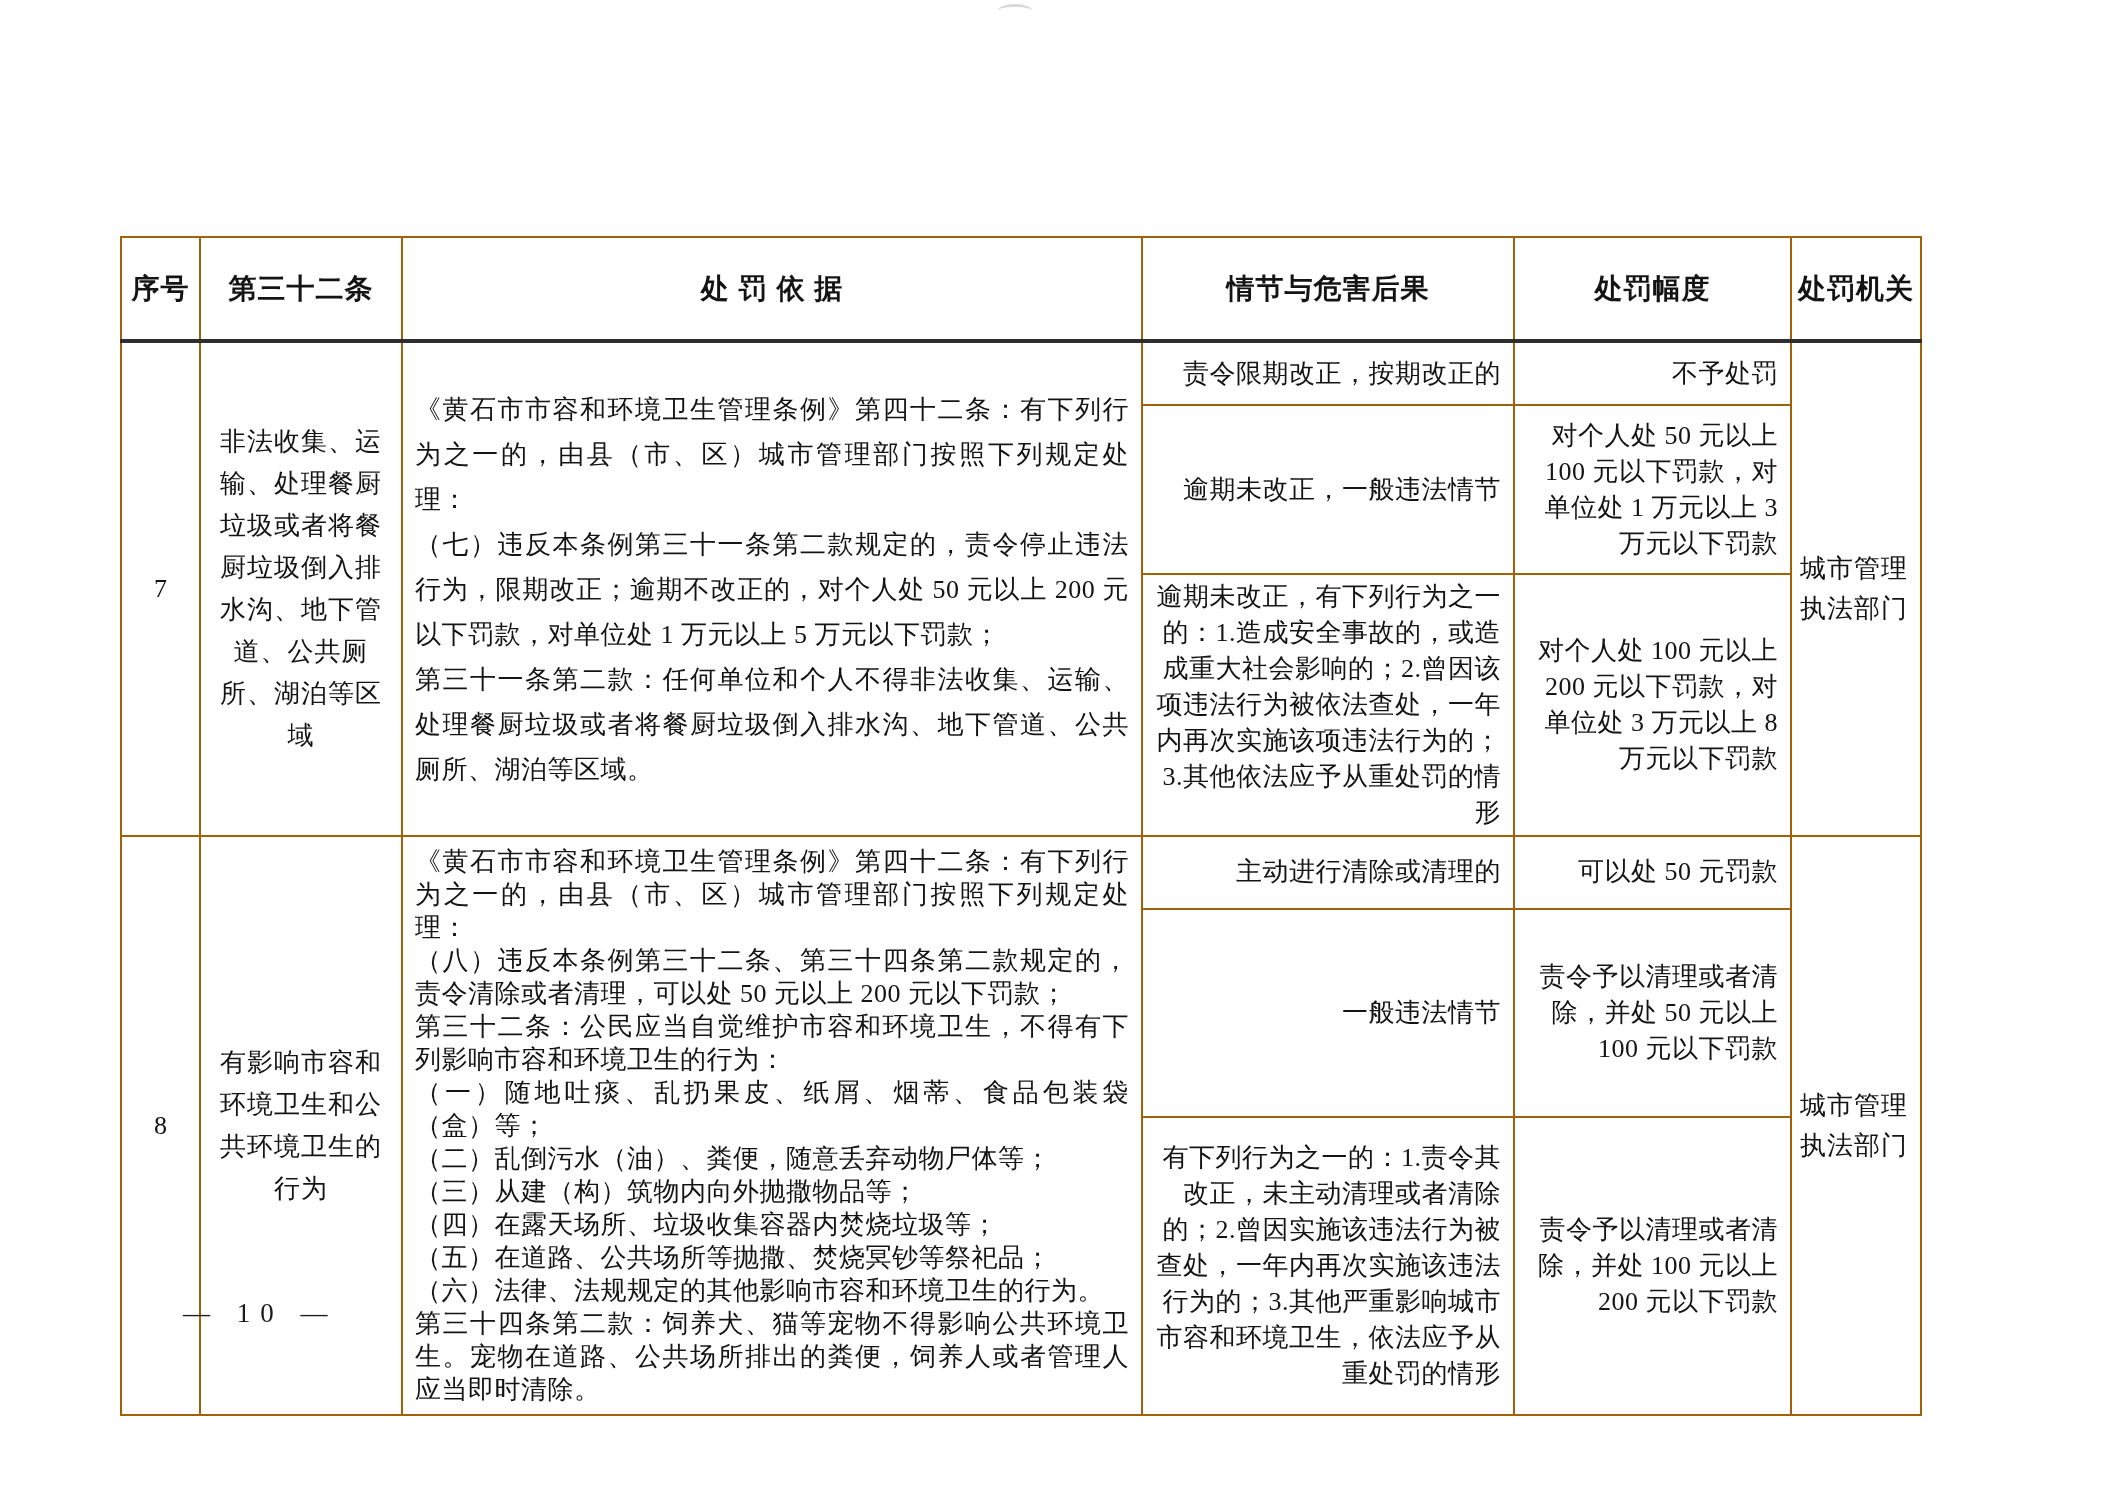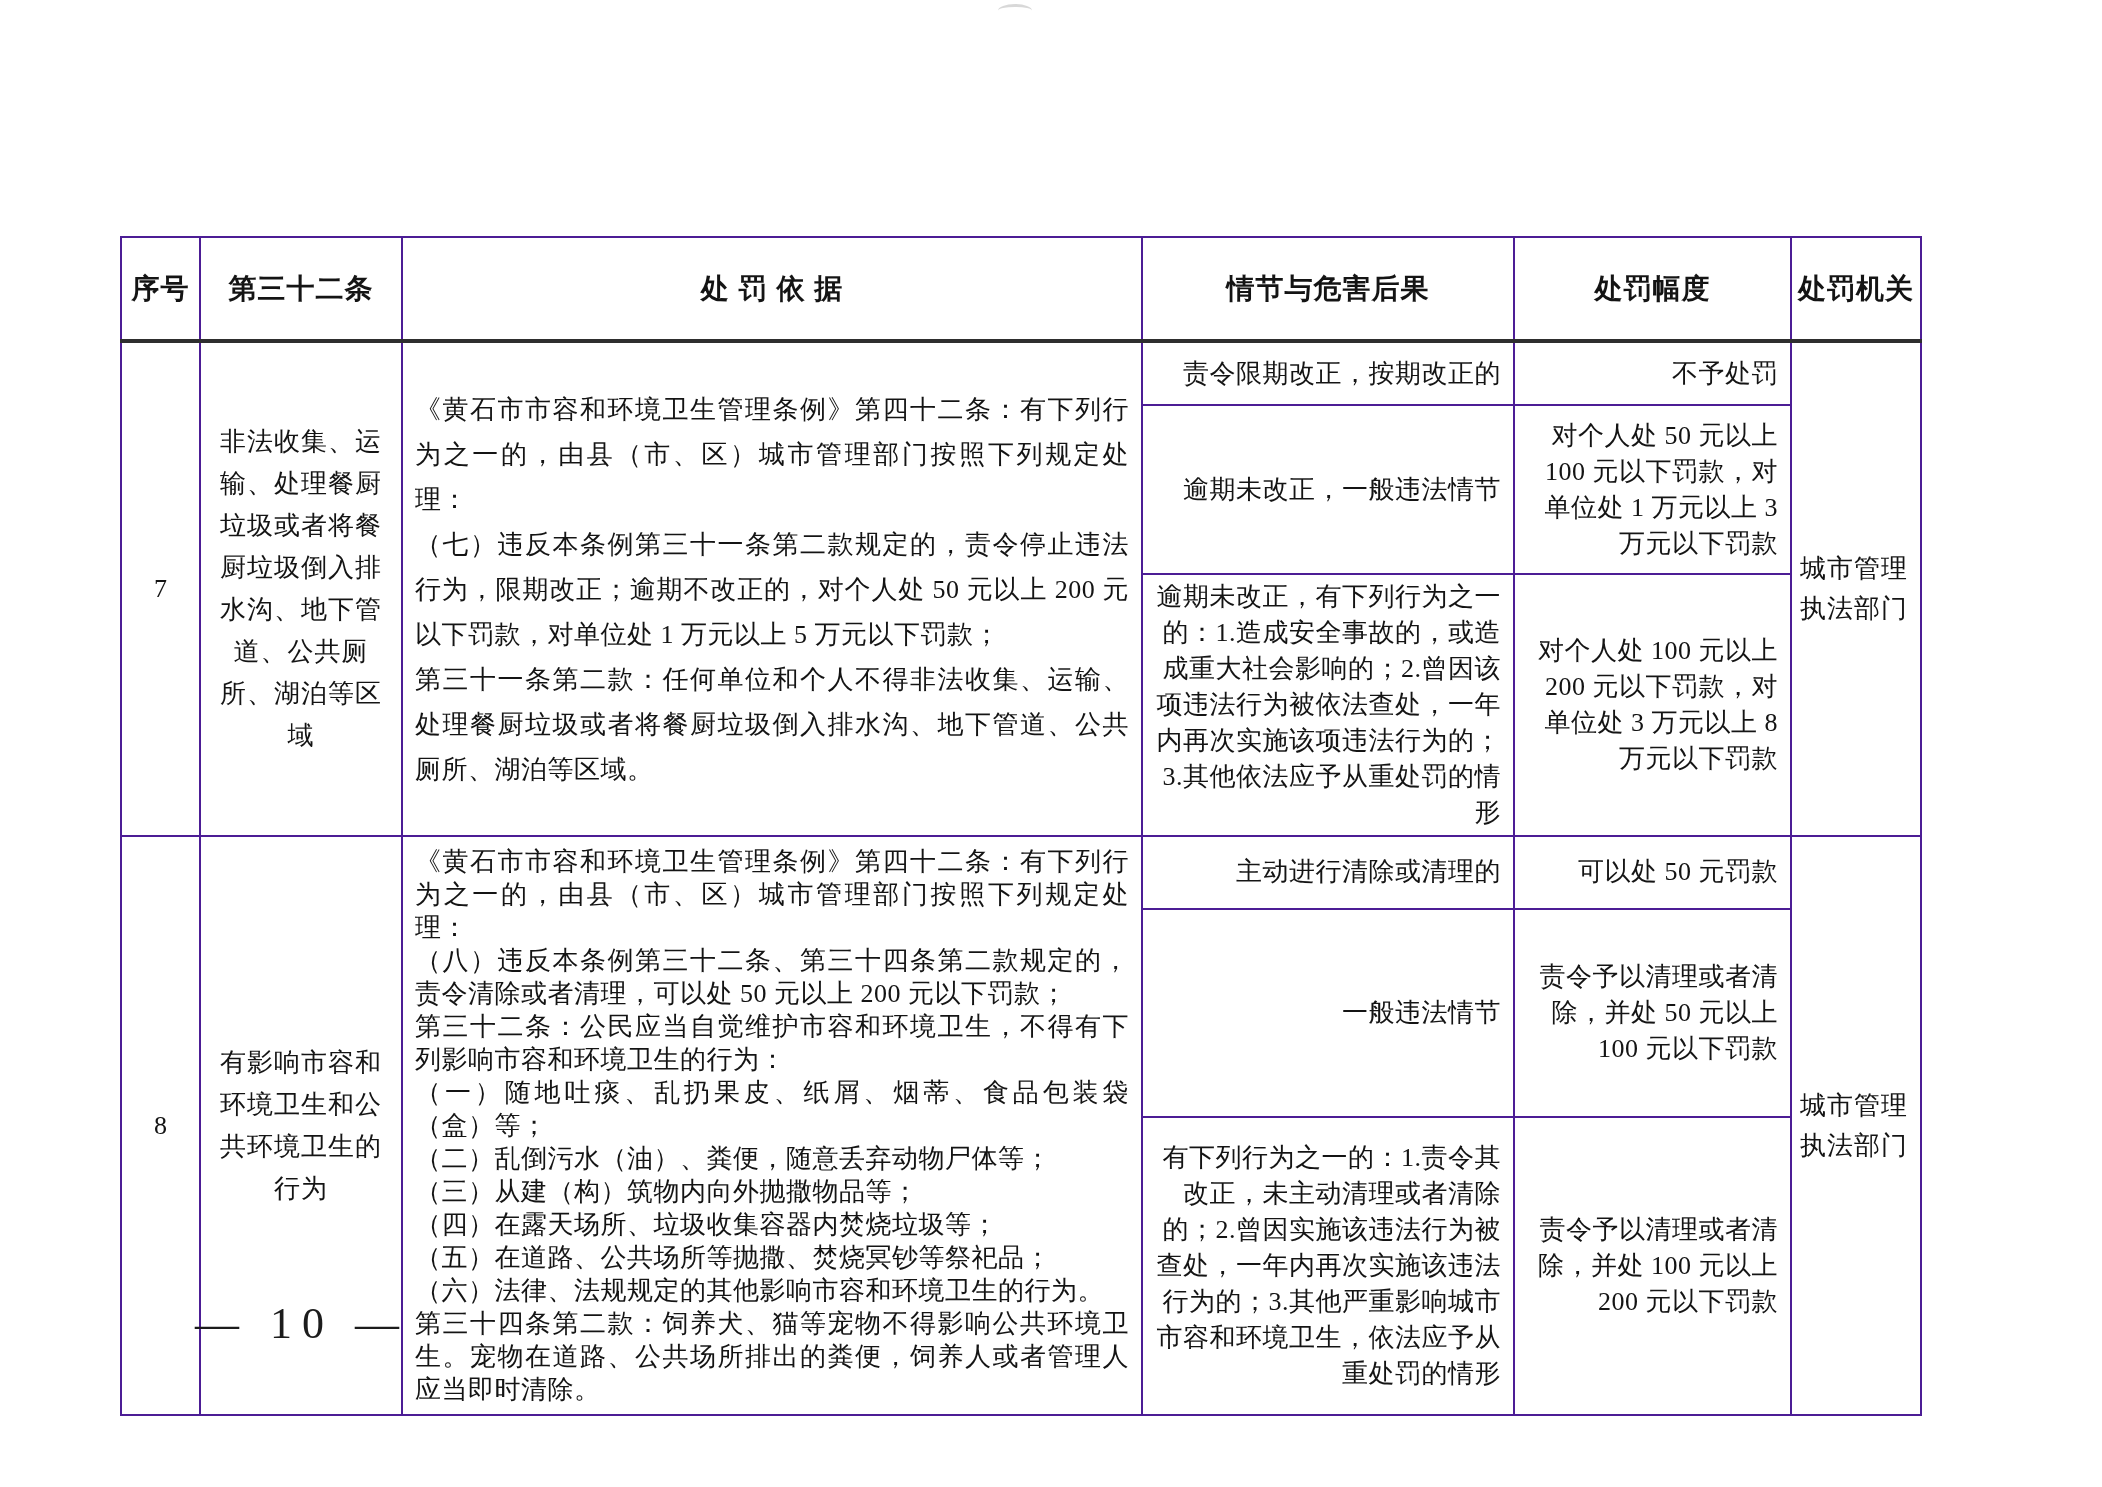--- a/index.html
+++ b/index.html
@@ -10,21 +10,21 @@
   }
   .artifact{
     position:absolute;left:998px;top:4px;width:34px;height:10px;
     border-top:3px solid #b9b9b9;border-radius:50%;opacity:.55;
   }
   table.penalty{
     position:absolute;left:120px;top:236px;width:1800px;
     border-collapse:collapse;table-layout:fixed;
   }
   table.penalty td,table.penalty th{
-    border:2px solid #4c1d95;vertical-align:middle;
+    border:2px solid #a16207;vertical-align:middle;
     font-size:26px;overflow:hidden;
   }
   tr.hdr{height:104px;}
   tr.hdr th{
     font-family:"Liberation Sans","DejaVu Sans",sans-serif;
     font-weight:700;font-size:28px;text-align:center;
     border-bottom:4px solid #2e2e2e;letter-spacing:1px;
   }
   tr.r7a{height:64px;}  tr.r7b{height:169px;} tr.r7c{height:234px;}
   tr.r8a{height:64px;}  tr.r8b{height:183px;} tr.r8c{height:258px;}
@@ -37,22 +37,22 @@
   }
   td.basis.r7{line-height:45px;}
   td.basis.r8{line-height:33px;}
   td.circ,td.pen{
     padding:4px 12px;line-height:36px;text-align:right;letter-spacing:.5px;
   }
   td.auth{
     padding:4px 8px;line-height:40px;letter-spacing:1px;
   }
   .pageno{
-    position:absolute;left:195px;top:1298px;width:240px;
-    font-size:44px;letter-spacing:10px;color:#1c1c1c;white-space:nowrap;
+    position:absolute;left:183px;top:1298px;width:240px;
+    font-size:27px;letter-spacing:10px;color:#1c1c1c;white-space:nowrap;
   }
 </style>
 </head>
 <body>
 
 <div class="artifact"></div>
 
 <table class="penalty">
   <colgroup>
     <col style="width:79px">

